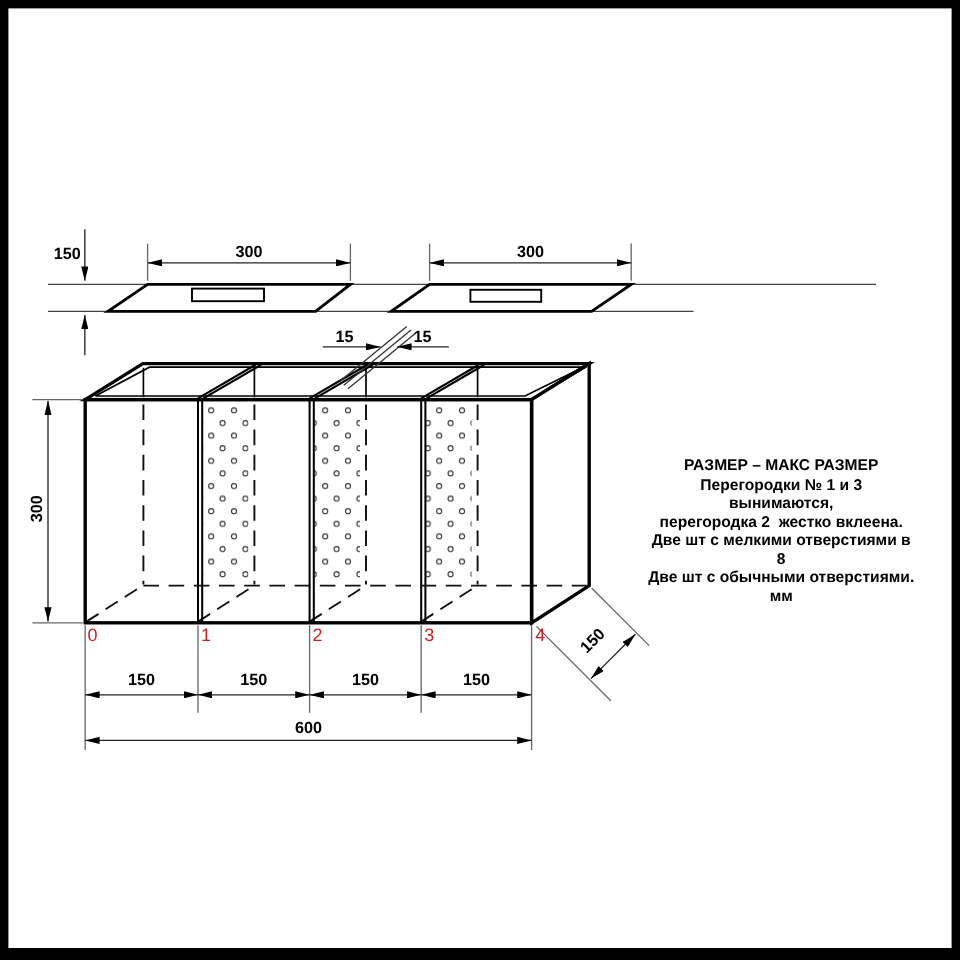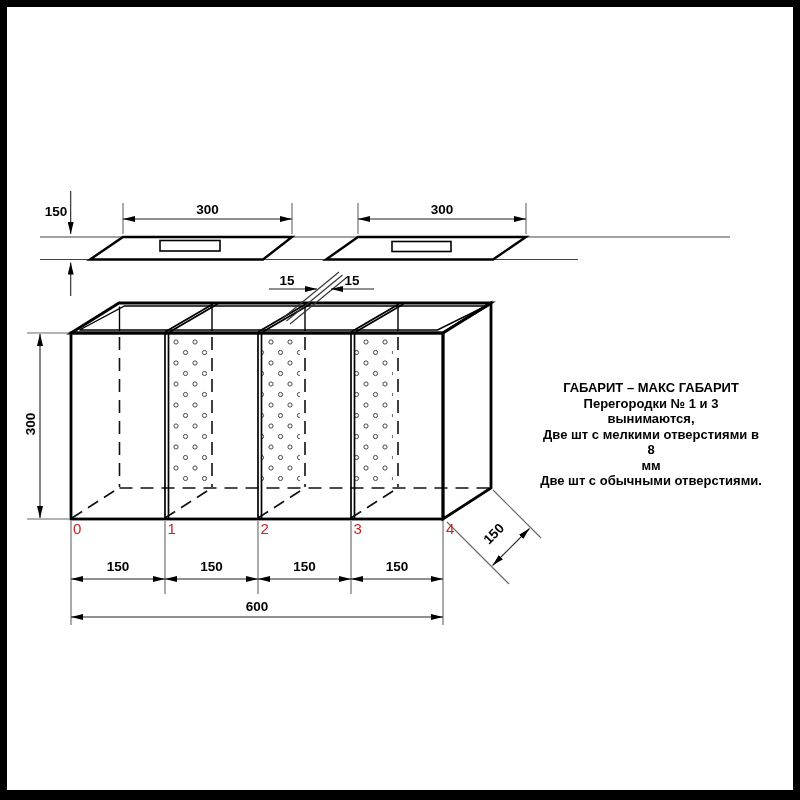--- a/index.html
+++ b/index.html
@@ -167,18 +167,19 @@
   <g>
     <text class="node" x="73" y="534">0</text>
     <text class="node" x="167.5" y="534">1</text>
     <text class="node" x="260.5" y="534">2</text>
     <text class="node" x="353.5" y="534">3</text>
     <text class="node" x="446" y="534">4</text>
   </g>
 </svg>
 
 <div class="note">
-  <div>ГАБАРИТ – МАКС ГАБАРИТ</div>
+  <div>РАЗМЕР – МАКС РАЗМЕР</div>
   <div>Перегородки № 1 и 3 вынимаются,</div>
+  <div>перегородка 2  жестко вклеена.</div>
   <div>Две шт с мелкими отверстиями в 8</div>
+  <div>Две шт с обычными отверстиями.</div>
   <div>мм</div>
-  <div>Две шт с обычными отверстиями.</div>
 </div>
 
 </body></html>

